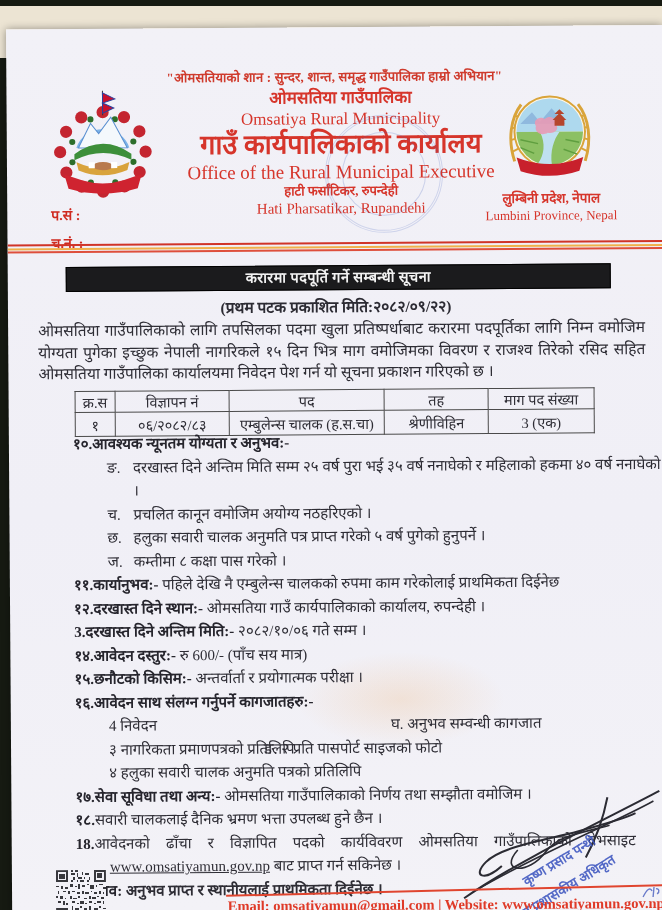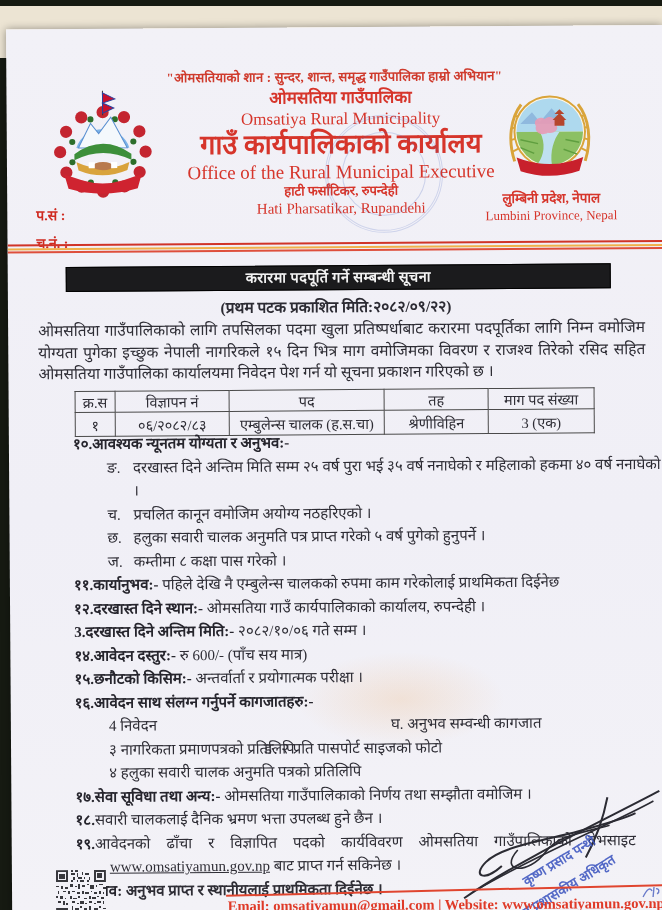--- a/index.html
+++ b/index.html
@@ -24,21 +24,21 @@
   .office-np{font-size:27px;font-weight:bold;line-height:31px;}
   .office-en{font-size:19px;line-height:23px;}
   .addr-np{font-size:13px;font-weight:bold;line-height:16px;}
   .addr-en{font-size:15px;line-height:19px;}
   .emblem-left{position:absolute;left:45px;top:60px;width:102px;height:114px;}
   .logo-right{position:absolute;left:494px;top:56px;width:98px;height:108px;}
   .province{position:absolute;left:464px;top:165px;width:160px;text-align:center;color:#d6352b;}
   .prov-np{font-size:13.5px;font-weight:bold;line-height:16px;}
   .prov-en{font-size:13px;line-height:17px;}
   .refs{position:absolute;left:29px;top:176px;color:#cf2a20;font-weight:bold;font-size:14px;}
-  .refs div{margin-bottom:9px;}
+  .refs div{margin-bottom:9px;margin-left:15px;}
   .stamp-blue-hdr{position:absolute;left:318px;top:88px;width:112px;height:112px;border-radius:50%;
     border:3px double rgba(70,100,190,.45);opacity:.45;}
   .stamp-blue-hdr::after{content:"";position:absolute;left:14px;top:14px;right:14px;bottom:14px;
     border-radius:50%;border:1px solid rgba(70,100,190,.5);}
   .rule-red{position:absolute;left:0;top:215px;width:656px;}
   .rule-red .l1{height:2px;background:#d03428;margin-bottom:2px;}
   .rule-red .l2{height:2px;background:#f0b04a;margin-bottom:1px;}
   .rule-red .l3{height:2px;background:#de4f3c;}
   .title-bar{position:absolute;left:58px;top:238px;width:543px;height:23px;background:#1b1b1d;
     border:1px solid #000;color:#f2f2f2;text-align:center;font-size:14.5px;font-weight:bold;
@@ -228,21 +228,21 @@
     <div class="ln"><span class="num">१४.</span><span class="lbl">आवेदन दस्तुर:-</span><span> रु 600/- (पाँच सय मात्र)</span></div>
     <div class="ln"><span class="num">१५.</span><span class="lbl">छनौटको किसिम:-</span><span> अन्तर्वार्ता र प्रयोगात्मक परीक्षा ।</span></div>
 
     <div class="ln"><span class="num">१६.</span><span class="lbl">आवेदन साथ संलग्न गर्नुपर्ने कागजातहरु:-</span></div>
     <div class="ln sub r16 r16a"><span>4   निवेदन</span><span class="rgt">घ. अनुभव सम्वन्धी कागजात</span></div>
     <div class="ln sub r16 r16b"><span>३   नागरिकता प्रमाणपत्रको प्रतिलिपि</span><span class="rgt">ङ. २ प्रति पासपोर्ट साइजको फोटो</span></div>
     <div class="ln sub"><span>४   हलुका सवारी चालक अनुमति पत्रको प्रतिलिपि</span></div>
 
     <div class="ln"><span class="num">१७.</span><span class="lbl">सेवा सूविधा तथा अन्य:-</span><span> ओमसतिया गाउँपालिकाको निर्णय तथा सम्झौता वमोजिम ।</span></div>
     <div class="ln"><span class="num">१८.</span><span>सवारी चालकलाई दैनिक भ्रमण भत्ता उपलब्ध हुने छैन ।</span></div>
-    <div class="ln jline"><span class="num">१९.</span><span>आवेदनको ढाँचा र विज्ञापित पदको कार्यविवरण ओमसतिया गाउँपालिकाको वेभसाइट</span></div>
+    <div class="ln jline"><span class="num">18.</span><span>आवेदनको ढाँचा र विज्ञापित पदको कार्यविवरण ओमसतिया गाउँपालिकाको वेभसाइट</span></div>
     <div class="ln sub"><span class="weblink">www.omsatiyamun.gov.np</span><span> बाट प्राप्त गर्न सकिनेछ ।</span></div>
 
     <div class="ln postscript"><span class="lbl">पुनश्चव:</span><span class="txt"> अनुभव प्राप्त र स्थानीयलाई प्राथमिकता दिईनेछ ।</span></div>
   </div>
 
   <svg class="signature-block" viewBox="0 0 212 122">
     <path d="M8,112 C60,76 150,34 204,6" fill="none" stroke="#2b2b33" stroke-width="2"></path>
     <path d="M20,104 C82,68 162,36 198,16" fill="none" stroke="#2b2b33" stroke-width="1.6"></path>
     <path d="M46,80 C28,96 16,90 30,76 C46,60 92,54 122,46 C152,38 172,32 180,28" fill="none" stroke="#2b2b33" stroke-width="2"></path>
     <path d="M62,64 C42,86 72,90 90,66 C102,50 124,48 154,40" fill="none" stroke="#2b2b33" stroke-width="1.6"></path>

